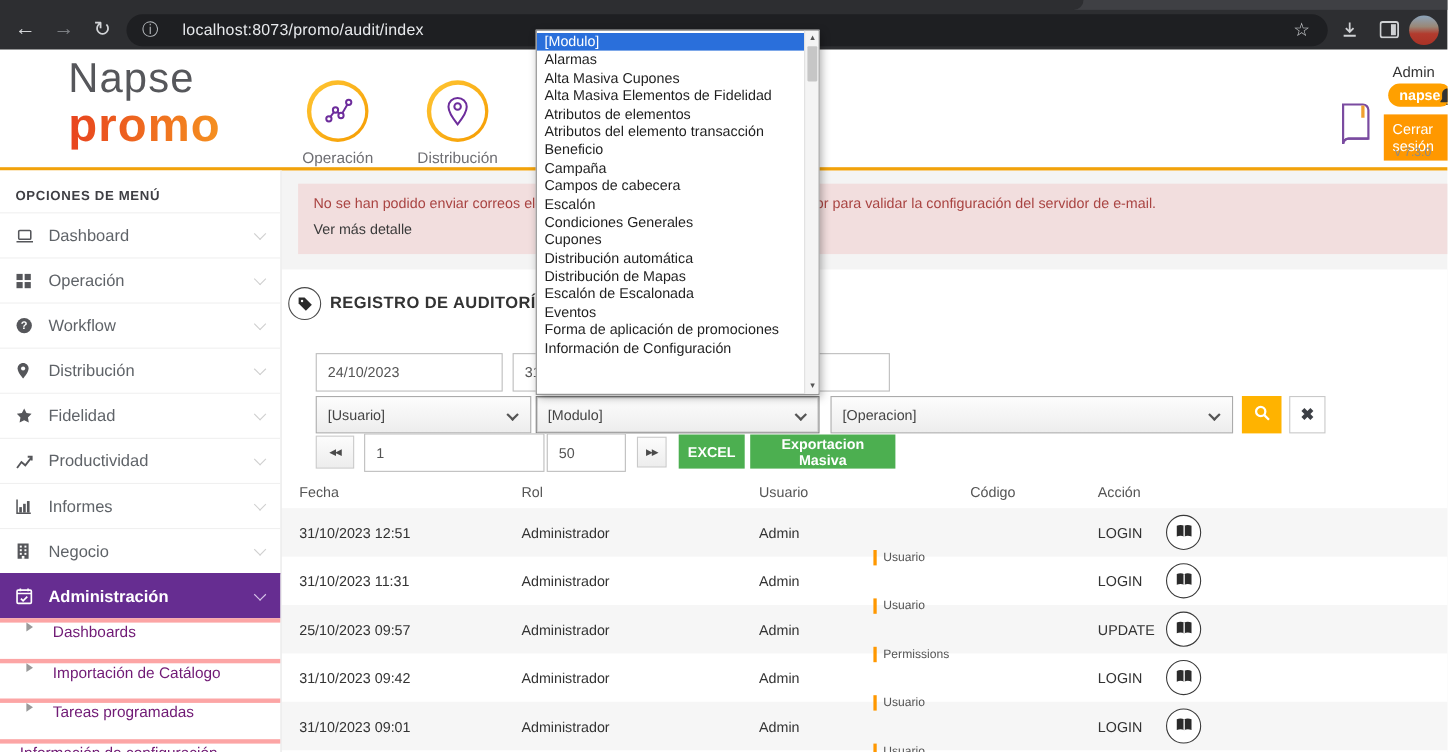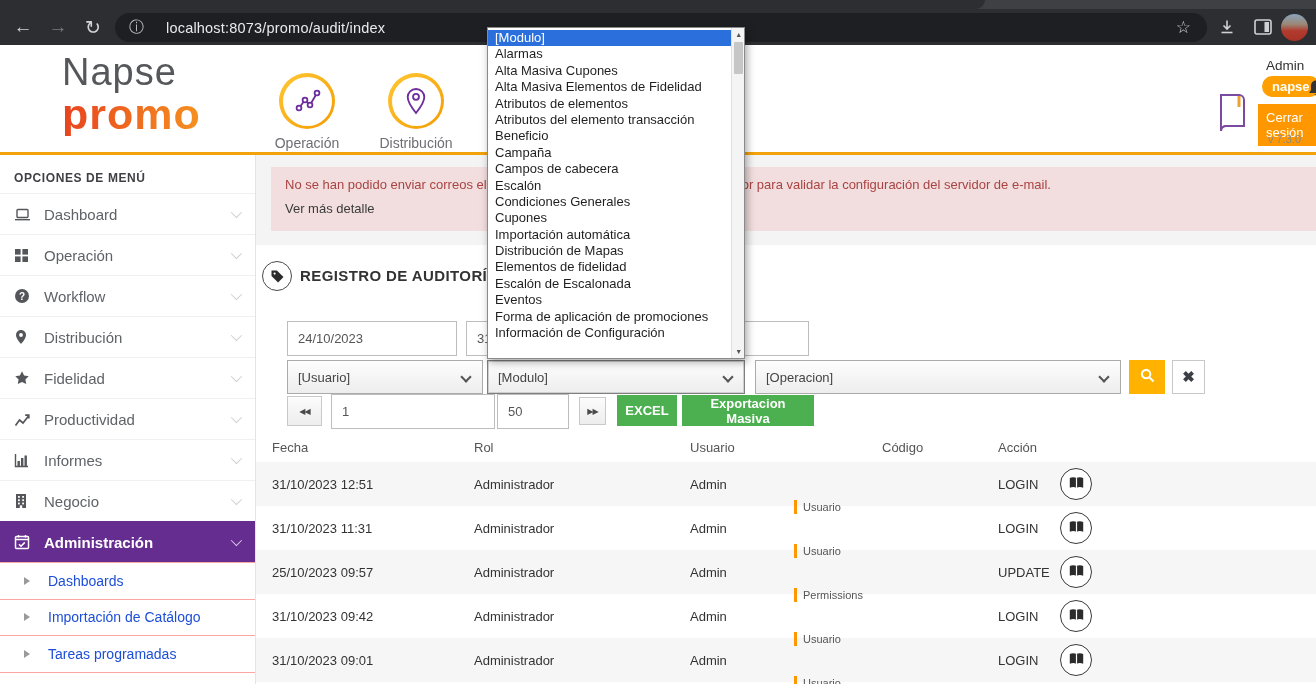--- a/index.html
+++ b/index.html
@@ -50,21 +50,21 @@
   .sb-title{height:38px;padding:16px 0 0 14px;font-size:12px;font-weight:bold;color:#3f3f44;letter-spacing:.6px;}
   .sb-item{height:41px;display:flex;align-items:center;border-top:1px solid #f0f0f0;color:#5f6368;cursor:pointer;}
   .sb-item .sb-ico{width:22px;margin-left:14px;display:flex;color:#55565a;}
   .sb-item .sb-lbl{margin-left:8px;font-size:15px;}
   .sb-chev{margin-left:auto;margin-right:16px;width:8px;height:8px;border-right:1.6px solid #cfcfcf;
     border-bottom:1.6px solid #cfcfcf;transform:rotate(45deg) translateY(-2px);}
   .sb-item.active{background:#662d91;color:#fff;border-top-color:#662d91;}
   .sb-item.active .sb-ico{color:#fff;}
   .sb-item.active .sb-lbl{font-weight:bold;font-size:15px;text-align:center;}
   .sb-item.active .sb-chev{border-color:#d8c6ea;}
-  .sb-sub{height:36.5px;display:flex;align-items:center;border-top:1px solid #fca5a5;color:#1d4ed8;cursor:pointer;}
+  .sb-sub{height:36.5px;display:flex;border-top:4px solid #fca5a5;color:#701a75;cursor:pointer;}
   .sb-sub .tri{width:0;height:0;margin-left:24px;border-left:6px solid #9a9a9a;border-top:4.5px solid transparent;
     border-bottom:4.5px solid transparent;}
   .sb-sub .sb-lbl{margin-left:18px;font-size:14px;}
 
   
   .main{position:absolute;left:256px;top:155px;width:1060px;height:529px;background:#f4f4f4;}
   .alert{position:absolute;left:15px;top:12px;right:0;height:64px;background:#f2dede;padding:10px 14px;}
   .alert-msg{font-size:13px;color:#a94442;}
   .alert-link{font-size:13px;color:#3a3a3a;margin-top:9px;cursor:pointer;}
   .card{position:absolute;left:0;top:90px;width:1060px;height:439px;background:#fff;}
@@ -493,23 +493,22 @@
       <div class="dd-item">Alta Masiva Cupones</div>
       <div class="dd-item">Alta Masiva Elementos de Fidelidad</div>
       <div class="dd-item">Atributos de elementos</div>
       <div class="dd-item">Atributos del elemento transacción</div>
       <div class="dd-item">Beneficio</div>
       <div class="dd-item">Campaña</div>
       <div class="dd-item">Campos de cabecera</div>
       <div class="dd-item">Escalón</div>
       <div class="dd-item">Condiciones Generales</div>
       <div class="dd-item">Cupones</div>
-      <div class="dd-item">Importación automática</div>
+      <div class="dd-item">Distribución automática</div>
       <div class="dd-item">Distribución de Mapas</div>
-      <div class="dd-item">Elementos de fidelidad</div>
       <div class="dd-item">Escalón de Escalonada</div>
       <div class="dd-item">Eventos</div>
       <div class="dd-item">Forma de aplicación de promociones</div>
       <div class="dd-item">Información de Configuración</div>
     </div>
   <div class="dd-scroll">
     <div class="dd-arrow" style="top:0;">▲</div>
     <div class="dd-thumb"></div>
     <div class="dd-arrow" style="bottom:0;">▼</div>
   </div>

